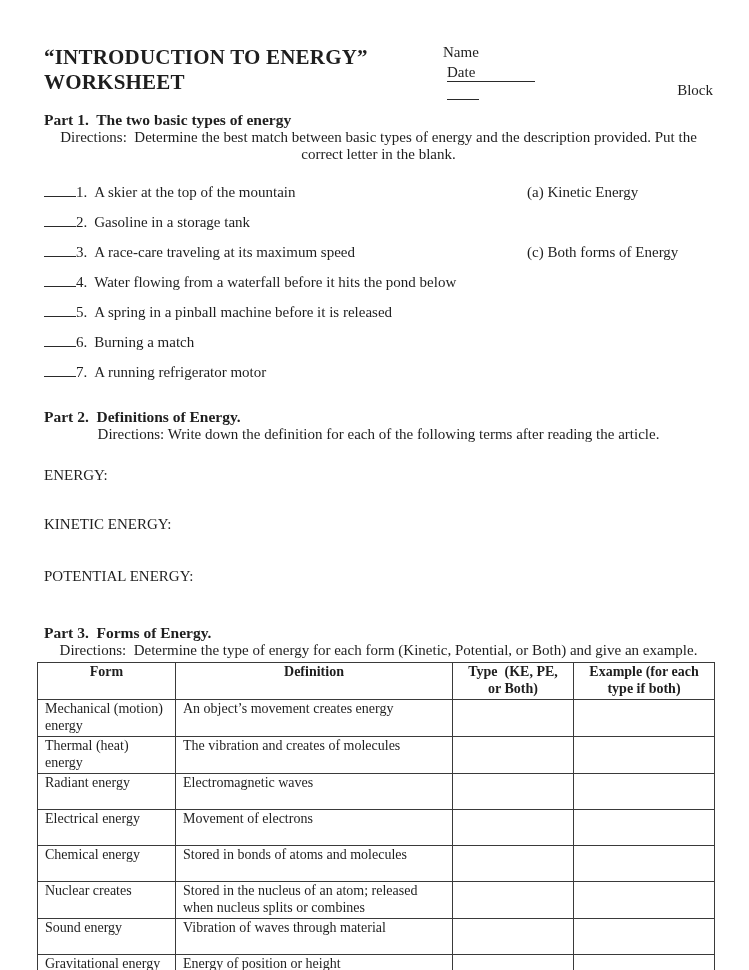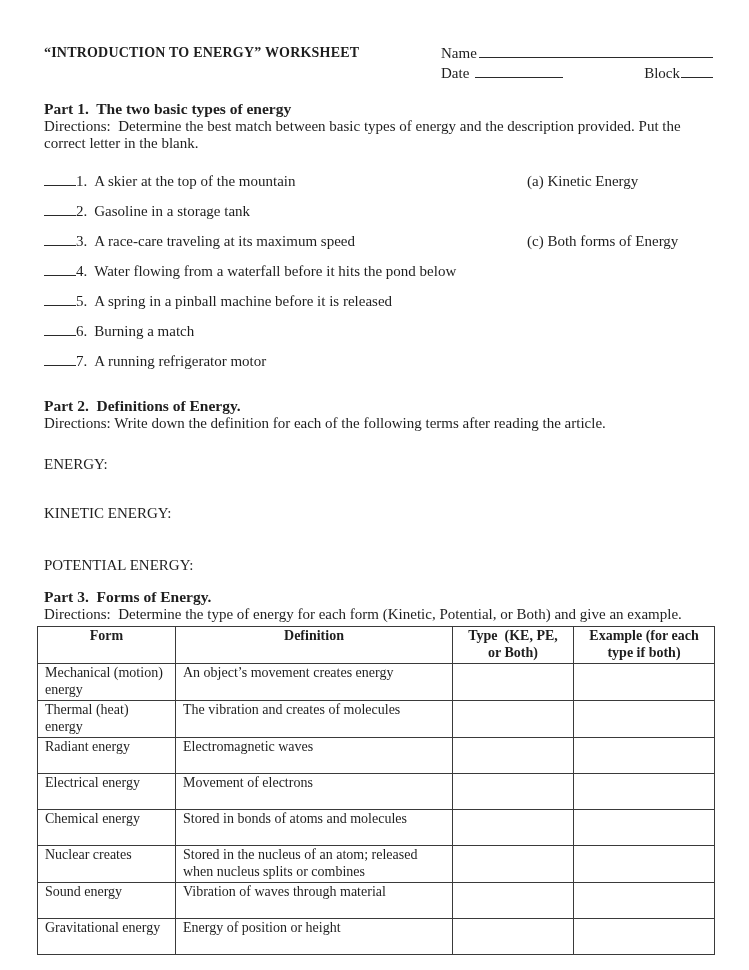--- a/index.html
+++ b/index.html
@@ -13,50 +13,50 @@
   .page{
     box-sizing:border-box;
     width:749px;height:970px;
     padding:44px 36px 0 44px;
   }
   
   .hdr{display:flex;align-items:flex-start;}
   .title{
     flex:1;
     font-weight:bold;
-    font-size:14px;
+    font-size:21px;
     letter-spacing:.2px;
     padding-top:1px;
   }
   .idblock{width:272px;font-size:15px;}
-  .idrow{display:flex;align-items:baseline;height:20px;}
+  .idrow{display:flex;align-items:baseline;height:20px;flex-direction:column;}
   .uline{display:inline-block;border-bottom:1.5px solid #2a2a2a;height:13px;}
   .uline.name{flex:1;margin-left:2px;}
   .uline.date{width:88px;margin-left:6px;}
   .uline.block{width:32px;margin-left:1px;}
   .idrow .sp{margin-left:auto;font-family:Liberation Serif, serif;}
   
   .part-heading{
     font-weight:bold;font-size:15.5px;line-height:19px;margin-top:15px;
   }
-  .directions{font-size:15px;line-height:17px;}
+  .directions{font-size:15px;line-height:17px;text-align:center;}
   
   .p1-list{margin-top:21px;}
   .p1-row{display:flex;height:30px;font-size:15px;}
   .p1-left{width:483px;display:flex;align-items:baseline;}
   .blank{display:inline-block;width:32px;border-bottom:1.5px solid #2a2a2a;height:12px;}
   .p1-num{margin-right:7px;}
   .p1-opt{flex:1;}
   
   .term{font-size:15px;line-height:15px;}
   .term.energy{margin-top:25px;}
   .term.kinetic{margin-top:34px;}
   .term.potential{margin-top:37px;}
   .p2-head{margin-top:13px;}
-  .p3-head{margin-top:14px;}
+  .p3-head{margin-top:39px;}
   
   table.forms{
     border-collapse:collapse;
     table-layout:fixed;
     width:677px;
     margin:3px 0 4px -7px;
     font-size:14px;
     padding-left:12px;
   }
   table.forms col.c1{width:138px;}

